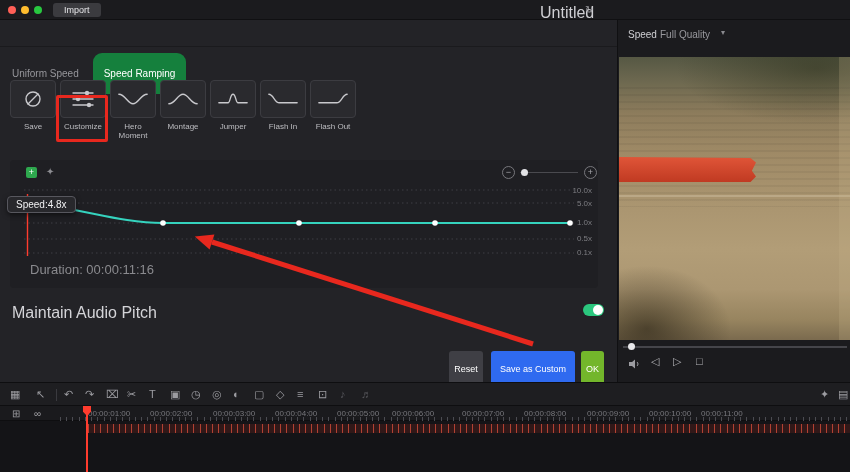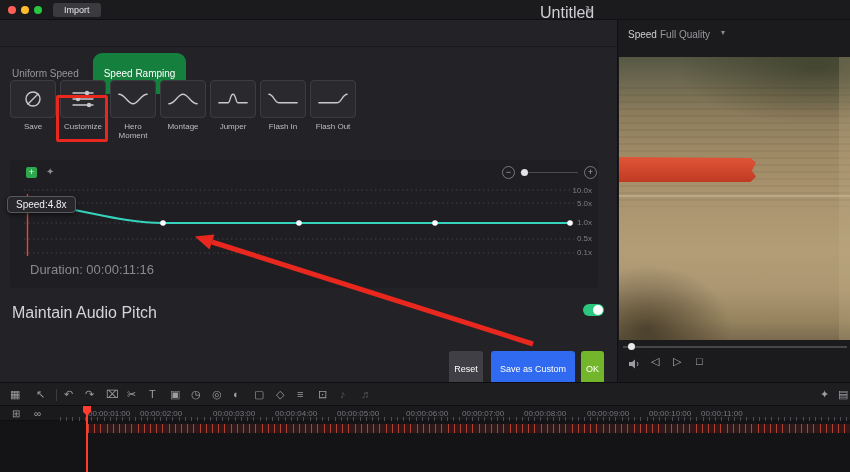--- a/index.html
+++ b/index.html
@@ -275,25 +275,25 @@
     <button class="tool dim" style="left:361px">♬</button>
     <button class="tool" style="left:820px">✦</button>
     <button class="tool" style="left:838px">▤</button>
   </div>
 
   <div class="timeline">
     <div class="tl-ruler">
       <span class="tl-icon" style="left:12px">⊞</span>
       <span class="tl-icon" style="left:34px">∞</span>
       <span class="timecode" style="left:88px">00:00:01:00</span>
-      <span class="timecode" style="left:140px">00:00:02:00</span>
+      <span class="timecode" style="left:150px">00:00:02:00</span>
       <span class="timecode" style="left:213px">00:00:03:00</span>
       <span class="timecode" style="left:275px">00:00:04:00</span>
       <span class="timecode" style="left:337px">00:00:05:00</span>
-      <span class="timecode" style="left:406px">00:00:06:00</span>
+      <span class="timecode" style="left:392px">00:00:06:00</span>
       <span class="timecode" style="left:462px">00:00:07:00</span>
       <span class="timecode" style="left:524px">00:00:08:00</span>
       <span class="timecode" style="left:587px">00:00:09:00</span>
       <span class="timecode" style="left:649px">00:00:10:00</span>
       <span class="timecode" style="left:701px">00:00:11:00</span>
       <div class="tl-ticks"></div>
     </div>
     <div class="red-band"></div>
     <div class="playhead-line"></div>
     <div class="playhead-handle"></div>

